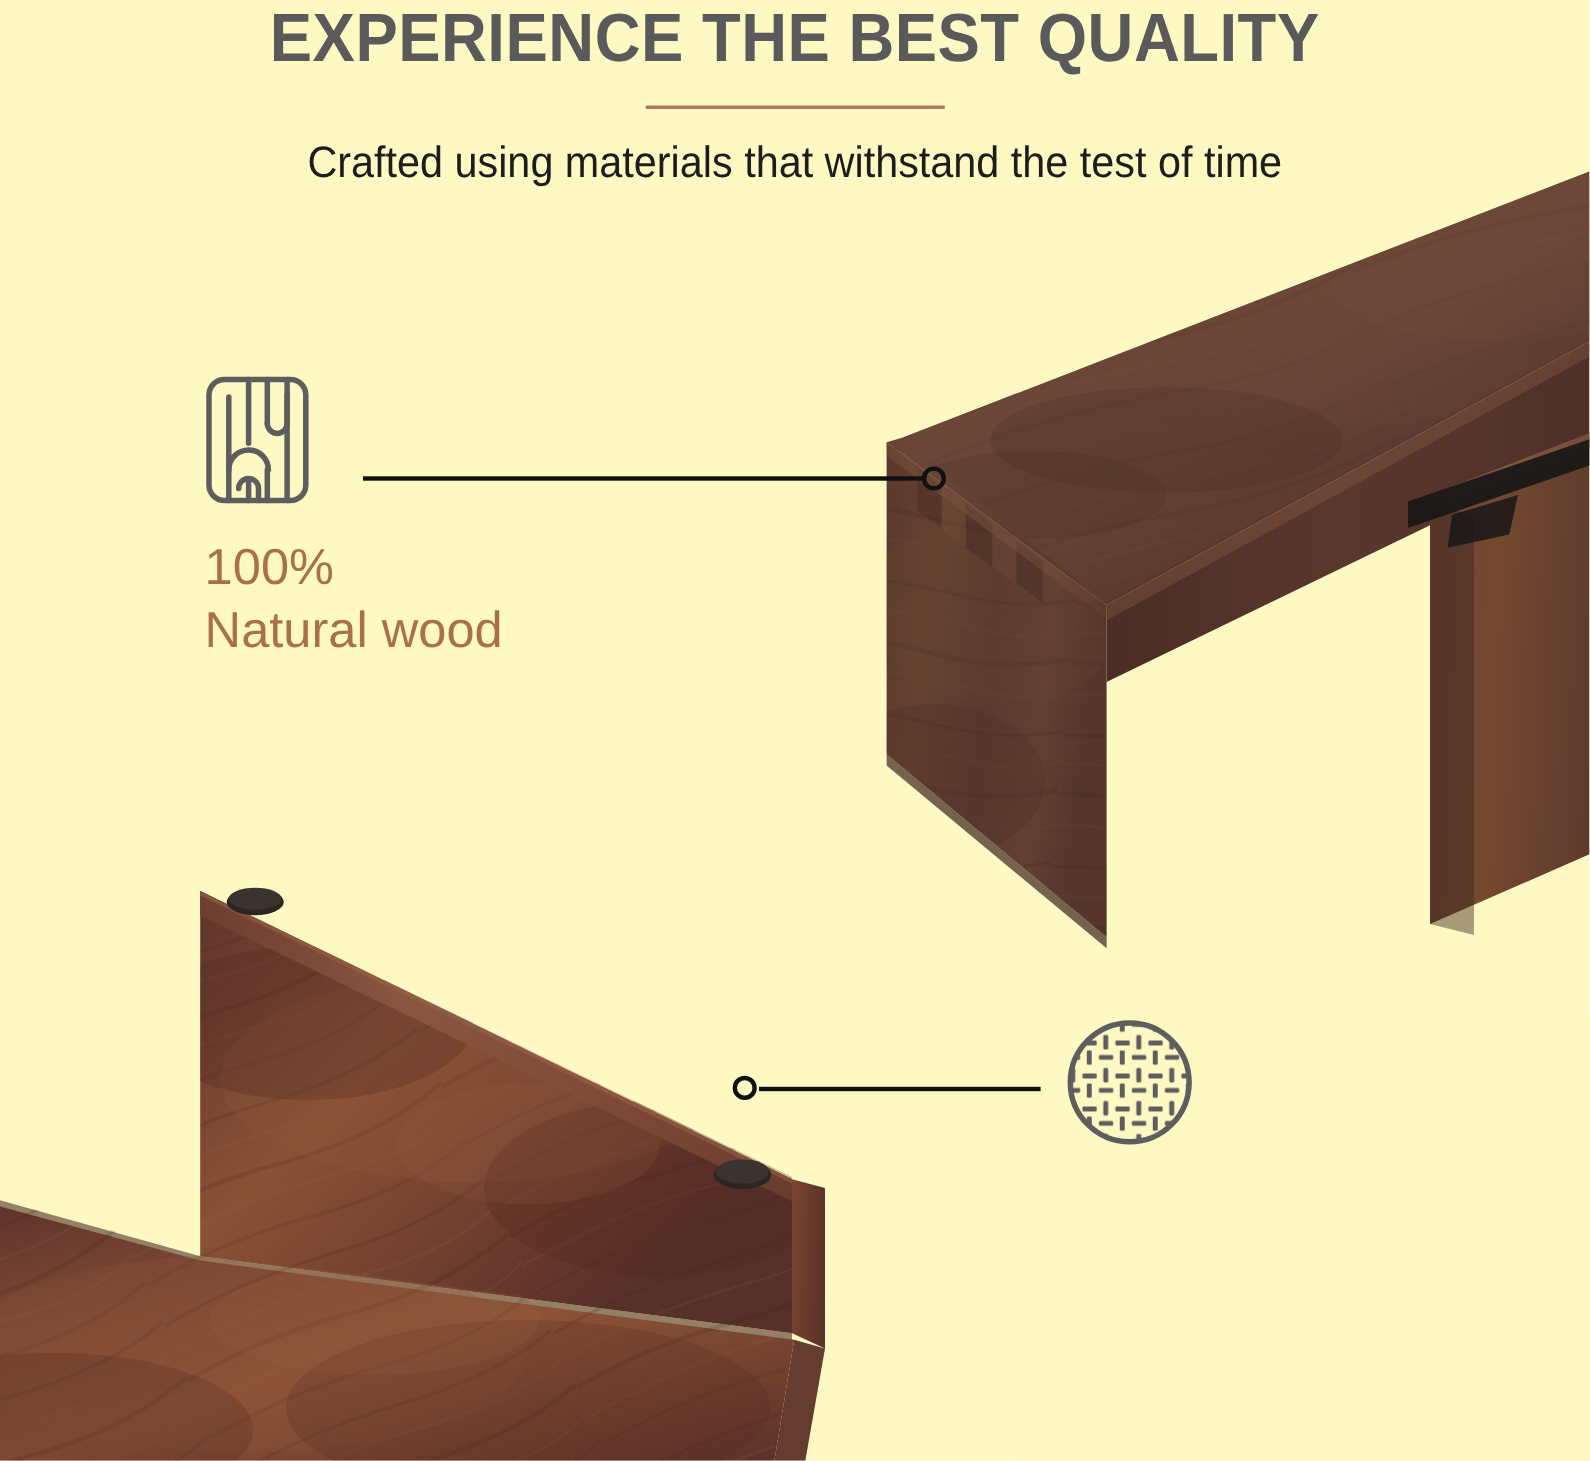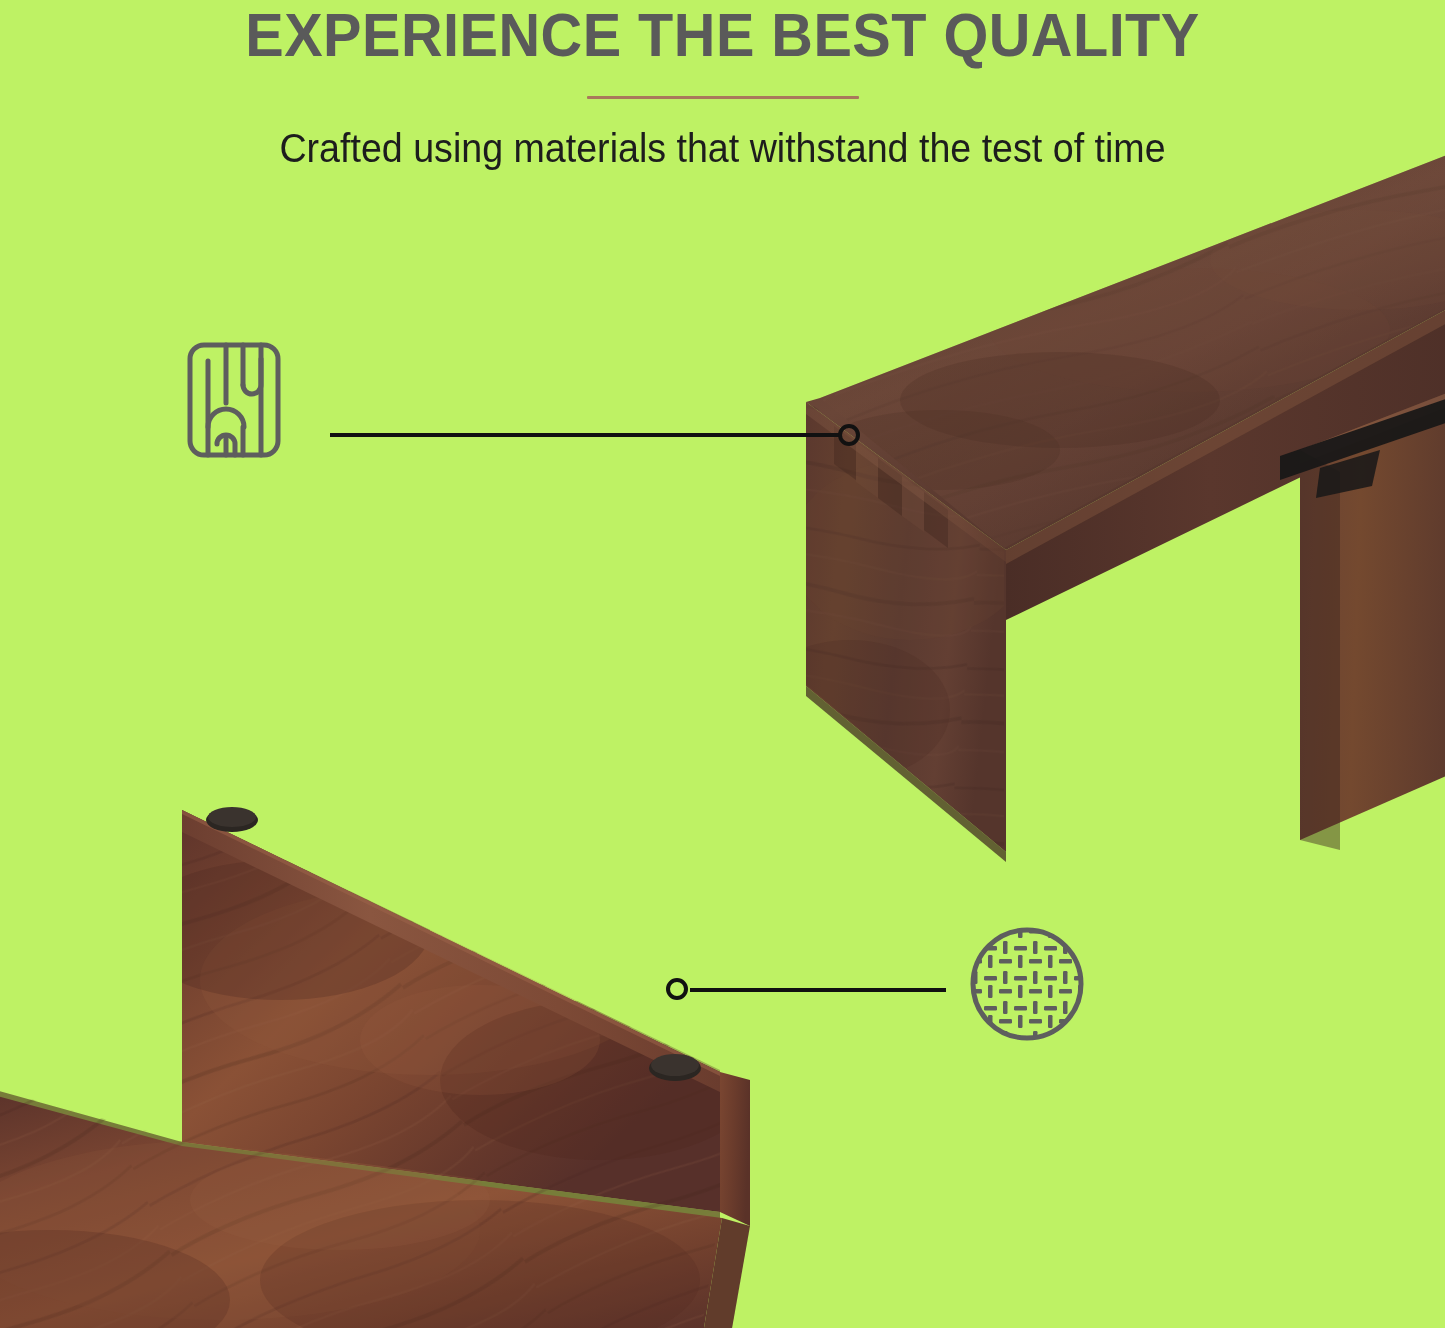--- a/index.html
+++ b/index.html
@@ -118,21 +118,21 @@
     position: absolute;
     left: -40px;
     top: 780px;
     width: 790px;
     height: 560px;
   }
 </style>
 </head>
 <body>
 
-<div id="page" style="background: #bef264;">
+<div id="page" style="background: #fef9c3;">
 
   <div class="header-block">
     <h1 class="title">EXPERIENCE THE BEST QUALITY</h1>
     <div class="title-rule"></div>
     <p class="subtitle">Crafted using materials that withstand the test of time</p>
   </div>
 
   <div id="stand-top">
     <svg width="700" height="760" viewBox="0 0 700 760">
       <defs>
@@ -370,20 +370,22 @@
         <path d="M22 86 a18 18 0 0 1 36 0"></path>
 
         <path d="M31 103 a9 9 0 0 1 18 0 l0 11"></path>
       </g>
     </svg>
   </div>
 
   <div class="leader-line" style="left:330px; top:433px; width:512px;"></div>
   <div class="leader-dot" style="left:838px; top:424px;"></div>
 
+  <div class="callout-label" id="label-wood">100%
+Natural wood</div>
 
   <div id="icon-foam">
     <svg width="118" height="118" viewBox="0 0 118 118">
       <defs>
         <clipPath id="foamCircle">
           <circle cx="59" cy="59" r="54"></circle>
         </clipPath>
 
         <pattern id="weave" width="30" height="30" patternUnits="userSpaceOnUse">
 

